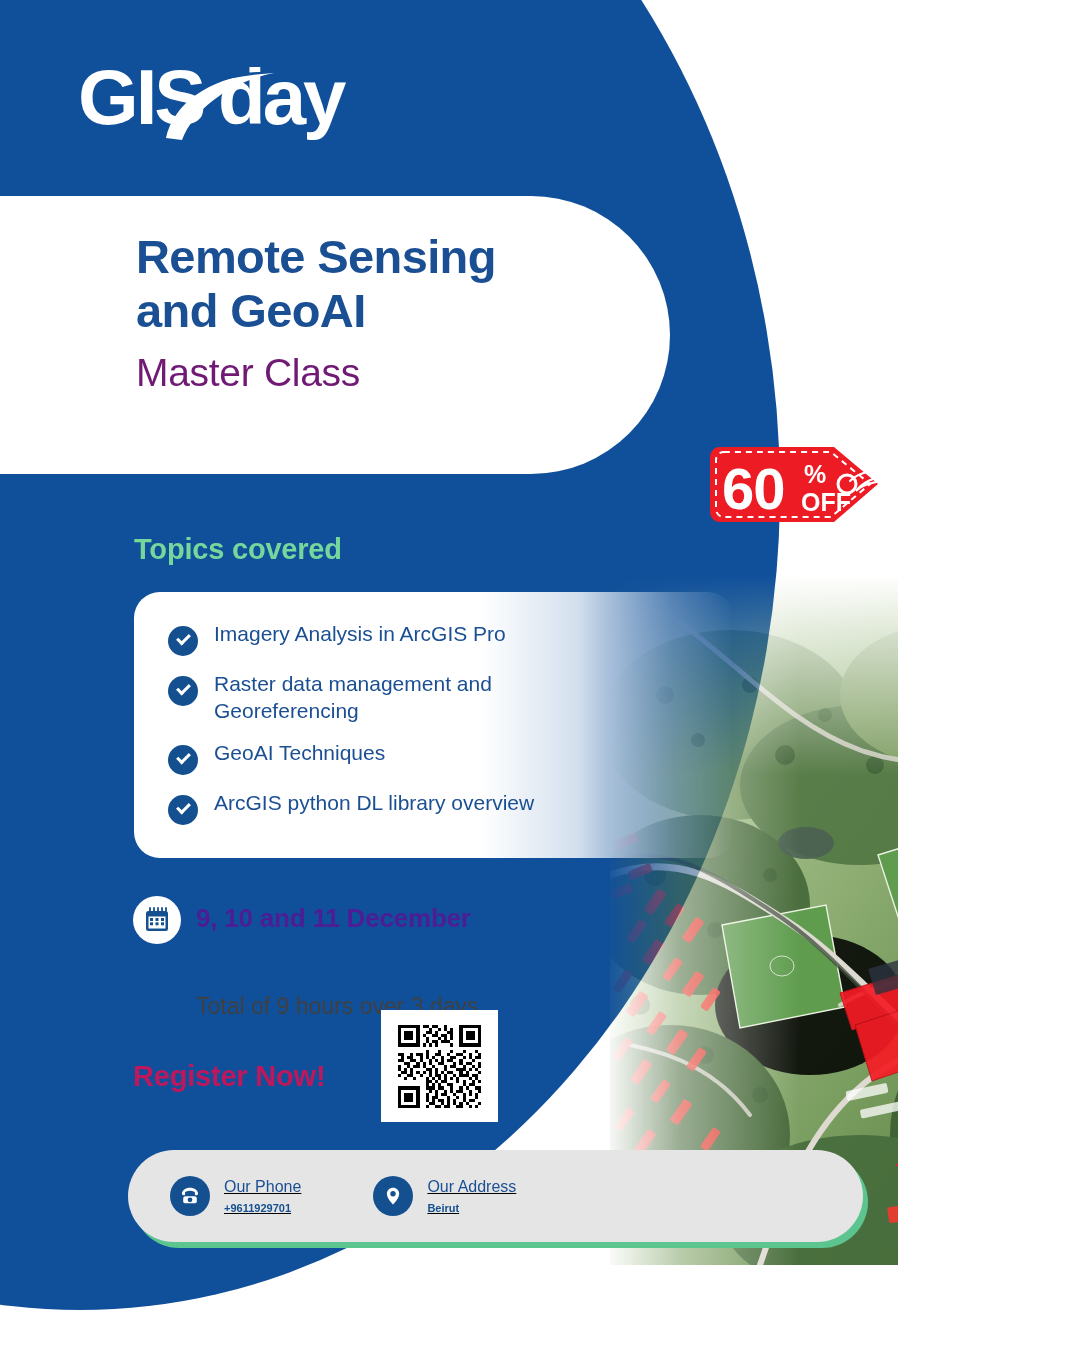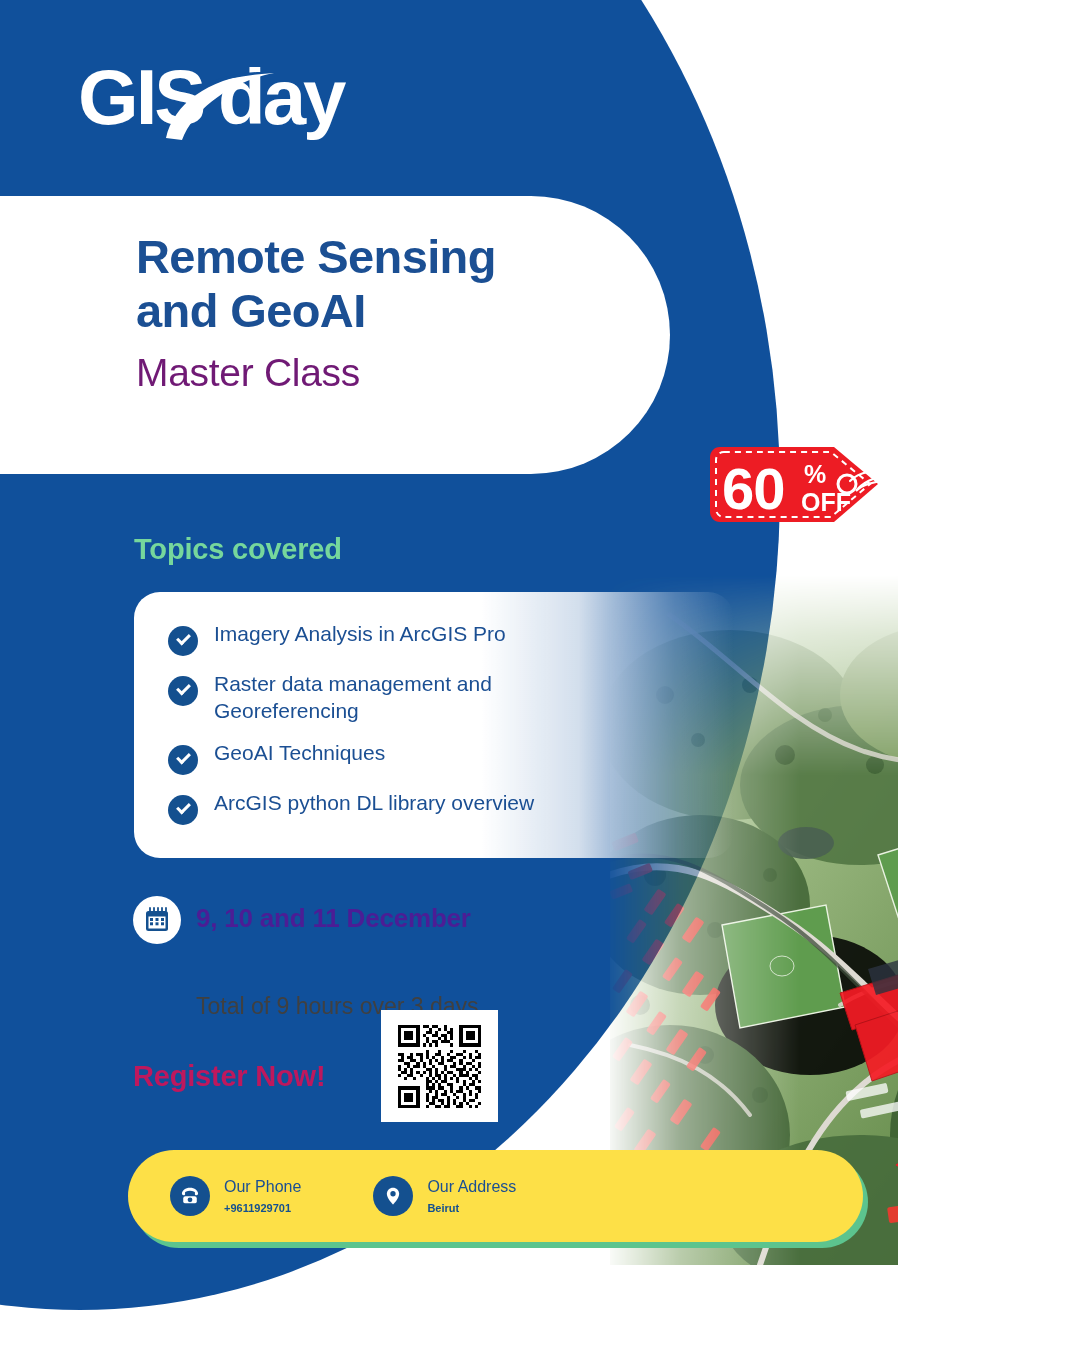--- a/index.html
+++ b/index.html
@@ -139,22 +139,22 @@
 
   
   .contact-shadow {
     position:absolute; left:133px; top:1156px;
     width:735px; height:92px; border-radius:46px;
     background:#5CC48E; z-index:5;
   }
   .contact-bar {
     position:absolute; left:128px; top:1150px;
     width:735px; height:92px; border-radius:46px;
-    background:#fde047; z-index:6;
-    display:flex; align-items:center;
+    background:#e5e5e5; z-index:6;
+    display:flex; align-items:center;text-decoration:underline;
   }
   .contact-item { display:flex; align-items:center; }
   .ci-icon {
     width:40px; height:40px; border-radius:50%; background:#14508F;
     display:flex; align-items:center; justify-content:center;
     margin-right:14px; flex:0 0 auto;
   }
   .ci-label { font-size:16px; color:#1B4F93; font-weight:400; line-height:1.35; }
   .ci-value { font-size:11px; color:#14508F; font-weight:bold; line-height:1.3; }
 

